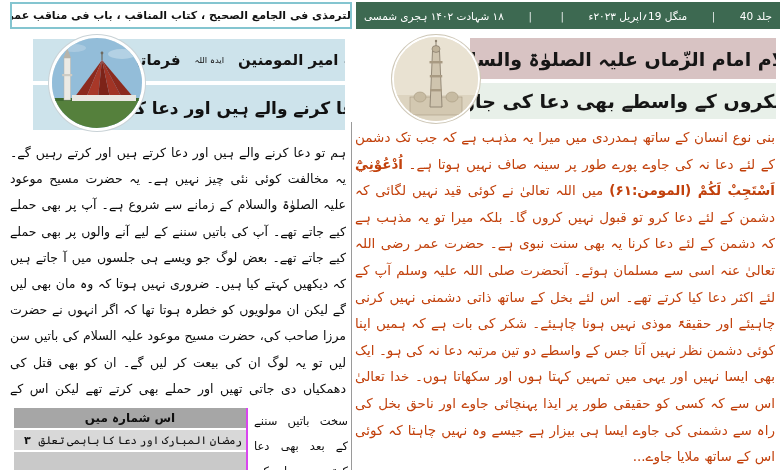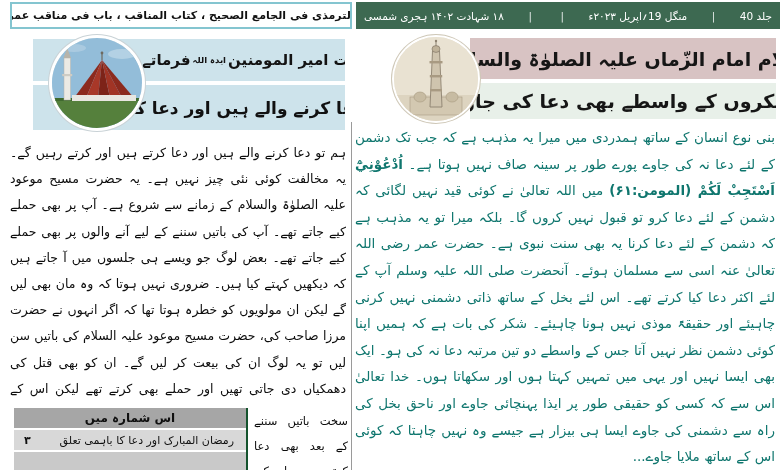--- a/index.html
+++ b/index.html
@@ -34,36 +34,36 @@
     background:#e8f0e9; display:flex; align-items:center; justify-content:center;
     font-size:19px; font-weight:bold; color:#161616; white-space:nowrap; overflow:hidden;
   }
   .r-circle {
     position:absolute; top:37px; right:302px; width:84px; height:84px;
     border-radius:50%; overflow:hidden; background:#e9e2d2;
     box-shadow:0 0 0 2px #ffffff, 0 0 0 3px #cfc8b8;
   }
   .r-body {
     position:absolute; top:124px; right:5px; width:420px; height:346px;
-    font-size:13.5px; line-height:26.6px; text-align:justify; color:#0f766e;
+    font-size:13.5px; line-height:26.6px; text-align:justify; color:#c2410c;
     overflow:hidden; direction:rtl;
   }
   .r-body .bold { font-weight:bold; }
   
   .divider {
     position:absolute; top:122px; right:428px; width:1px; height:348px; background:#9a9a9a;
   }
   
   .l-bar-a {
     position:absolute; top:39px; left:33px; width:312px; height:42px;
     background:#cde3eb; display:flex; align-items:center; justify-content:center;
     padding-left:108px; font-size:15px; font-weight:bold; color:#131313;
     white-space:nowrap; overflow:hidden;
   }
-  .l-bar-a sup { font-size:8.5px; font-weight:bold; margin:0 2px; }
+  .l-bar-a sup { font-size:8.5px; font-weight:normal; margin:0 14px; }
   .l-bar-b {
     position:absolute; top:85px; left:33px; width:312px; height:45px;
     background:#cde3eb; display:flex; align-items:center; justify-content:center;
     padding-left:108px; font-size:17px; font-weight:bold; color:#111;
     white-space:nowrap; overflow:hidden;
   }
   .l-circle {
     position:absolute; top:38px; left:52px; width:90px; height:90px;
     border-radius:50%; overflow:hidden;
     box-shadow:0 0 0 3px #ffffff, 0 0 0 4px #c9d2d6;
@@ -74,31 +74,31 @@
     overflow:hidden; direction:rtl;
   }
   .l-body-cont {
     position:absolute; top:409px; left:254px; width:94px; height:61px;
     font-size:11.5px; line-height:25px; text-align:justify; color:#0d0d0d;
     overflow:hidden; direction:rtl;
   }
   
   .issue-box {
     position:absolute; top:408px; left:14px; width:234px; height:62px;
-    border-left:none; border-right:2px solid #14532d; overflow:hidden;
+    border-left:none; border-right:2px solid #d946ef; overflow:hidden;
   }
   .box-header {
     height:20px; background:#a6a6a6; display:flex; align-items:center;
     justify-content:center; font-size:12px; font-weight:bold; color:#101010;
   }
   .box-row {
     margin-top:2px; height:20px; background:#d8d8d8; display:flex;
     align-items:center; direction:rtl; font-size:11px; color:#101010;
   }
-  .box-row-title { flex:1; padding-right:12px; white-space:nowrap; overflow:hidden; }
+  .box-row-title { flex:1; padding-right:4px; white-space:nowrap; overflow:hidden;font-family:Liberation Serif, serif; }
   .box-row-page { padding-left:10px; font-weight:bold; }
   .box-row-partial {
     margin-top:2px; height:20px; background:#c9c9c9;
   }
 </style>
 </head>
 <body>
 
 <div id="page">
 

